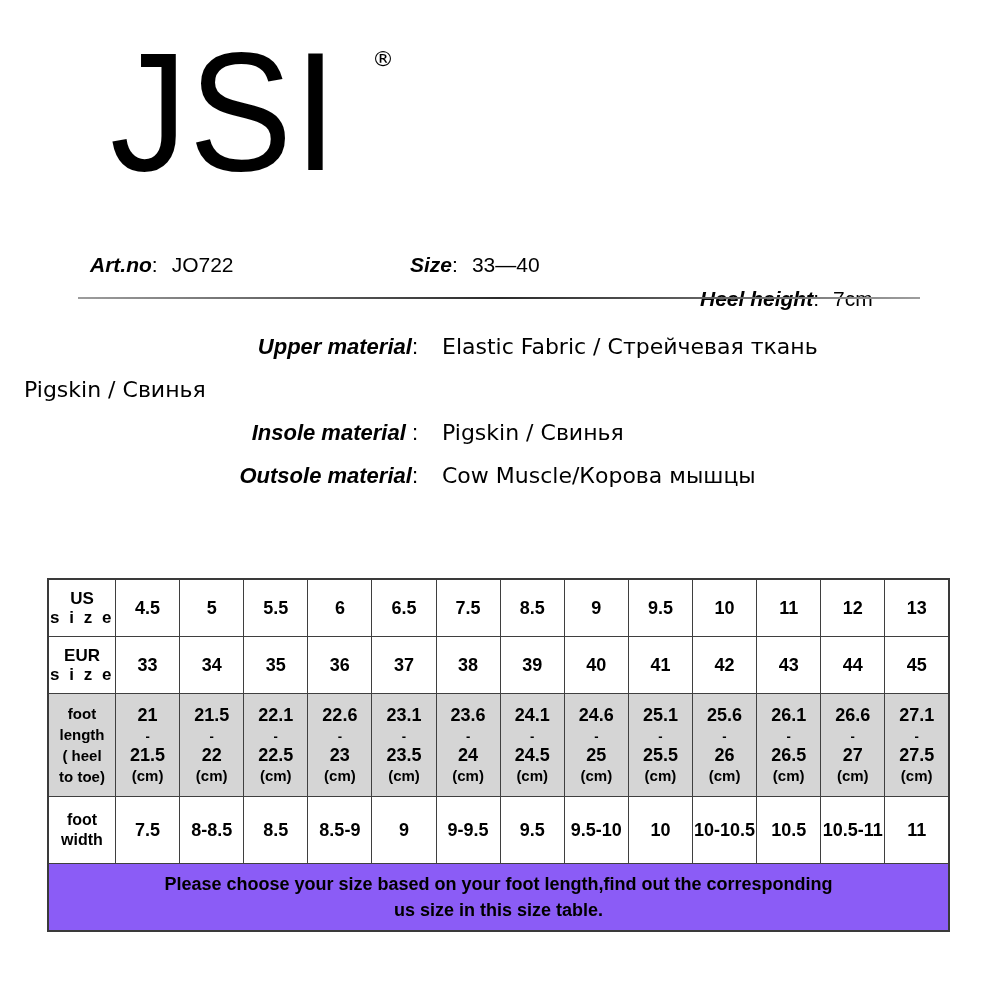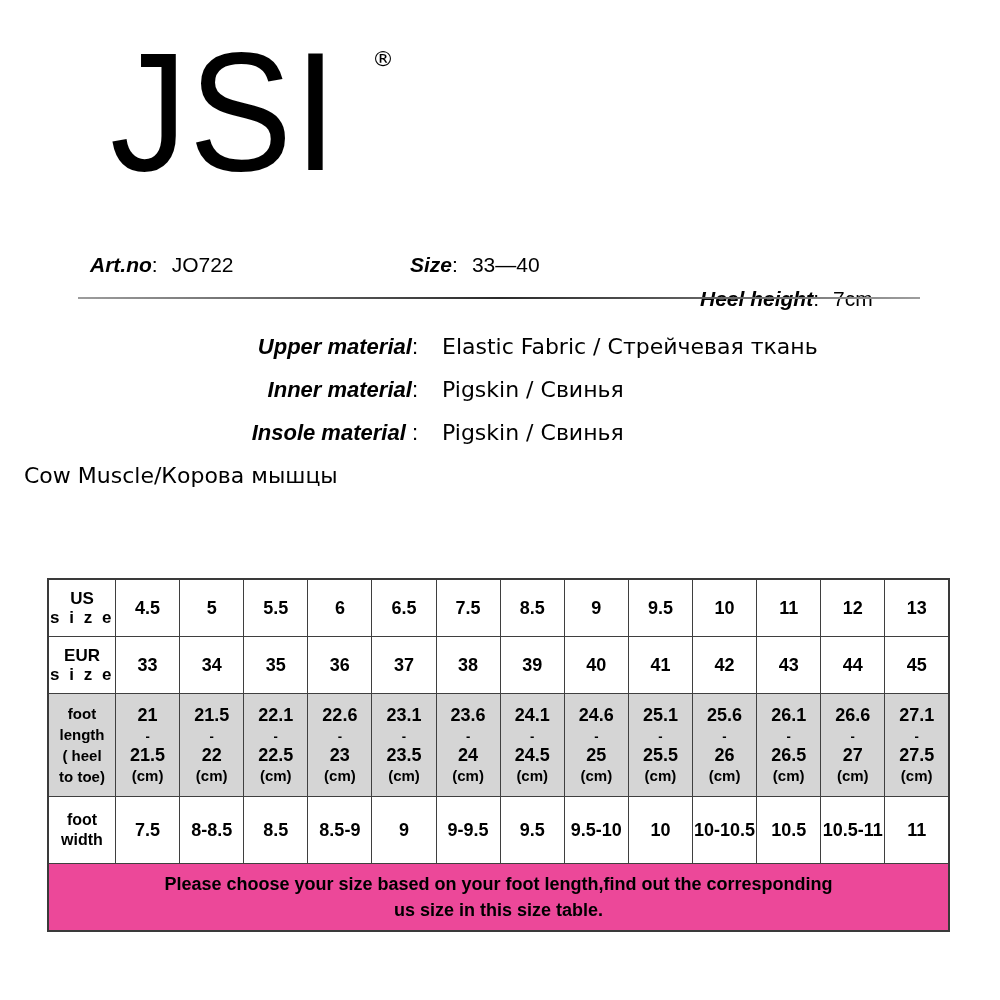--- a/index.html
+++ b/index.html
@@ -178,21 +178,21 @@
     height: 62px;
     font-size: 16px;
   }
   .r-wid td.rowhdr {
     font-size: 16px;
     line-height: 20px;
   }
   .len-cell .dash { font-size: 13px; line-height: 11px; }
   .len-cell .unit { font-size: 15px; }
   td.note-cell {
-    background: #ec4899;
+    background: #8b5cf6;
     height: 62px;
     font-size: 19px;
     font-weight: bold;
     line-height: 26px;
     border-top: 2px solid #3a3a3a;
     padding: 4px 6px;
   }
 </style>
 </head>
 <body>
@@ -214,28 +214,28 @@
   </div>
 </div>
 <div class="divider"></div>
 
 <div class="materials">
   <div class="mat-row">
     <div class="mat-label"><span>Upper material</span><span class="colon">:</span></div>
     <div class="mat-value">Elastic Fabric / Стрейчевая ткань</div>
   </div>
   <div class="mat-row">
-    <div class="mat-label"><span>Inner material</span><span class="colon">:</span></div>
     <div class="mat-value">Pigskin / Свинья</div>
   </div>
   <div class="mat-row">
     <div class="mat-label"><span>Insole material</span><span class="colon"> :</span></div>
     <div class="mat-value">Pigskin / Свинья</div>
   </div>
   <div class="mat-row">
+    <div class="mat-label"><span>Outsole material</span><span class="colon">:</span></div>
     <div class="mat-value">Cow Muscle/Корова мышцы</div>
   </div>
 </div>
 
 <div class="size-table-wrap">
   <table class="size-table">
     <tbody>
       <tr class="r-us">
         <td class="rowhdr">
           <span>US</span><br>

